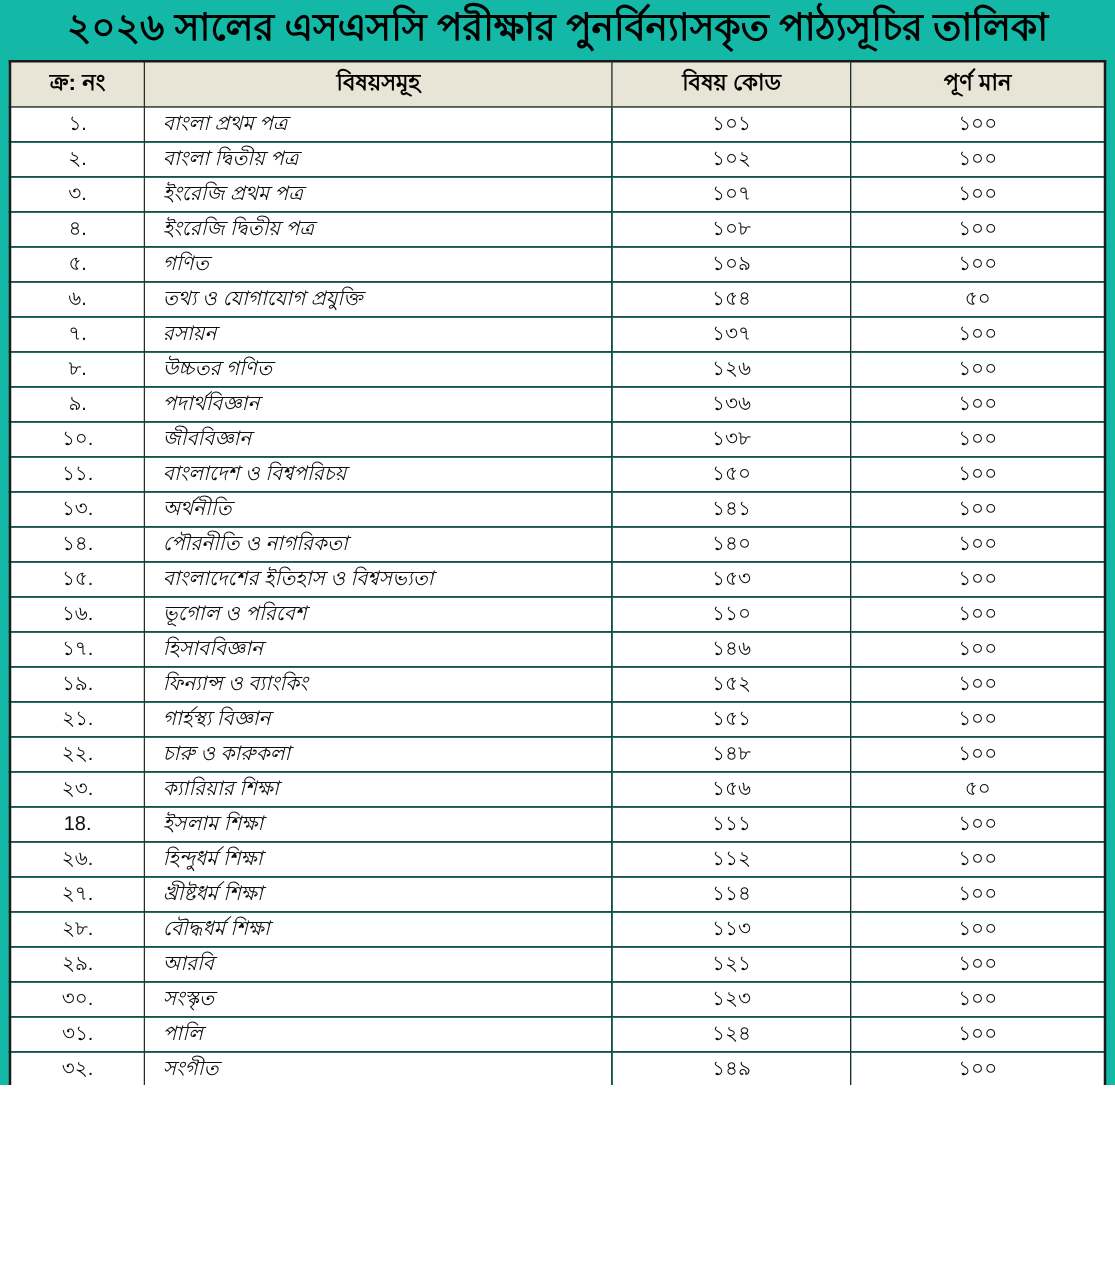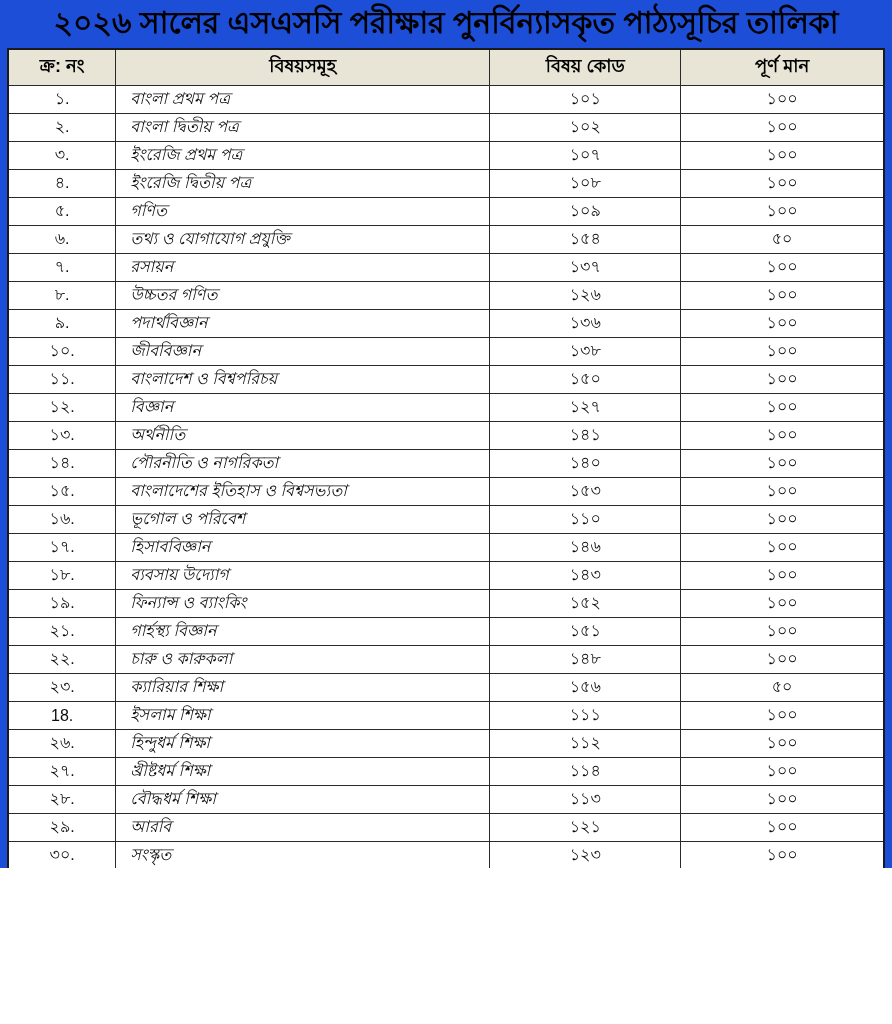--- a/index.html
+++ b/index.html
@@ -5,21 +5,21 @@
   * { margin: 0; padding: 0; box-sizing: border-box; }
   html, body {
     background: #ffffff;
     font-family: "Liberation Sans", "DejaVu Sans", sans-serif;
     color: #111111;
   }
   .page {
     width: 892px;
     height: 868px;
     margin: 0 auto;
-    background: #1d4ed8;
+    background: #14b8a6;
     overflow: hidden;
   }
   .doc-title {
     text-align: center;
     font-size: 30px;
     line-height: 1.25;
     font-weight: bold;
     color: #000000;
     padding-top: 4px;
     letter-spacing: 0px;
@@ -144,26 +144,20 @@
           <td>১৩৮</td>
           <td>১০০</td>
         </tr>
         <tr>
           <td>১১.</td>
           <td class="subject-cell">বাংলাদেশ ও বিশ্বপরিচয়</td>
           <td>১৫০</td>
           <td>১০০</td>
         </tr>
         <tr>
-          <td>১২.</td>
-          <td class="subject-cell">বিজ্ঞান</td>
-          <td>১২৭</td>
-          <td>১০০</td>
-        </tr>
-        <tr>
           <td>১৩.</td>
           <td class="subject-cell">অর্থনীতি</td>
           <td>১৪১</td>
           <td>১০০</td>
         </tr>
         <tr>
           <td>১৪.</td>
           <td class="subject-cell">পৌরনীতি ও নাগরিকতা</td>
           <td>১৪০</td>
           <td>১০০</td>
@@ -177,26 +171,20 @@
         <tr>
           <td>১৬.</td>
           <td class="subject-cell">ভূগোল ও পরিবেশ</td>
           <td>১১০</td>
           <td>১০০</td>
         </tr>
         <tr>
           <td>১৭.</td>
           <td class="subject-cell">হিসাববিজ্ঞান</td>
           <td>১৪৬</td>
-          <td>১০০</td>
-        </tr>
-        <tr>
-          <td>১৮.</td>
-          <td class="subject-cell">ব্যবসায় উদ্যোগ</td>
-          <td>১৪৩</td>
           <td>১০০</td>
         </tr>
         <tr>
           <td>১৯.</td>
           <td class="subject-cell">ফিন্যান্স ও ব্যাংকিং</td>
           <td>১৫২</td>
           <td>১০০</td>
         </tr>
         <tr>
           <td>২১.</td>

